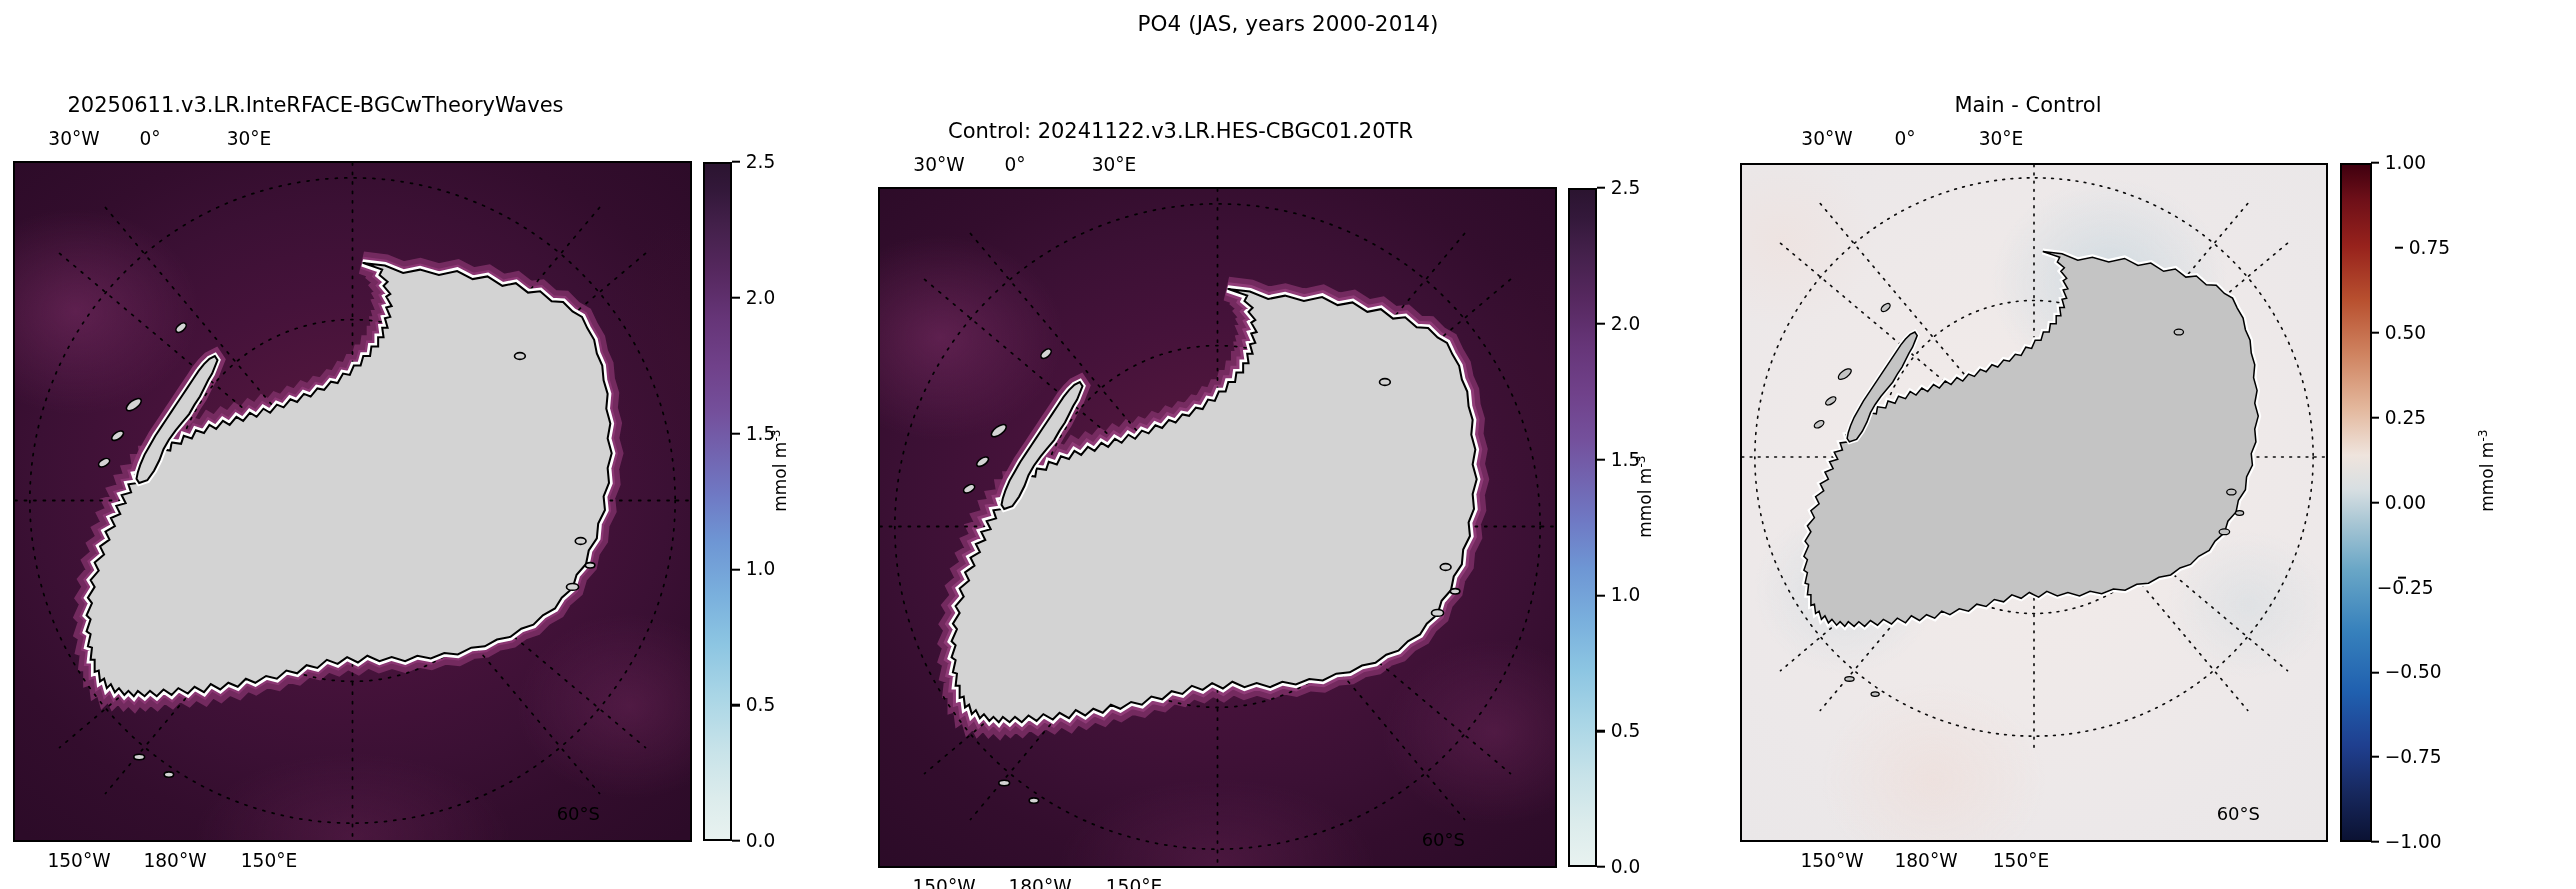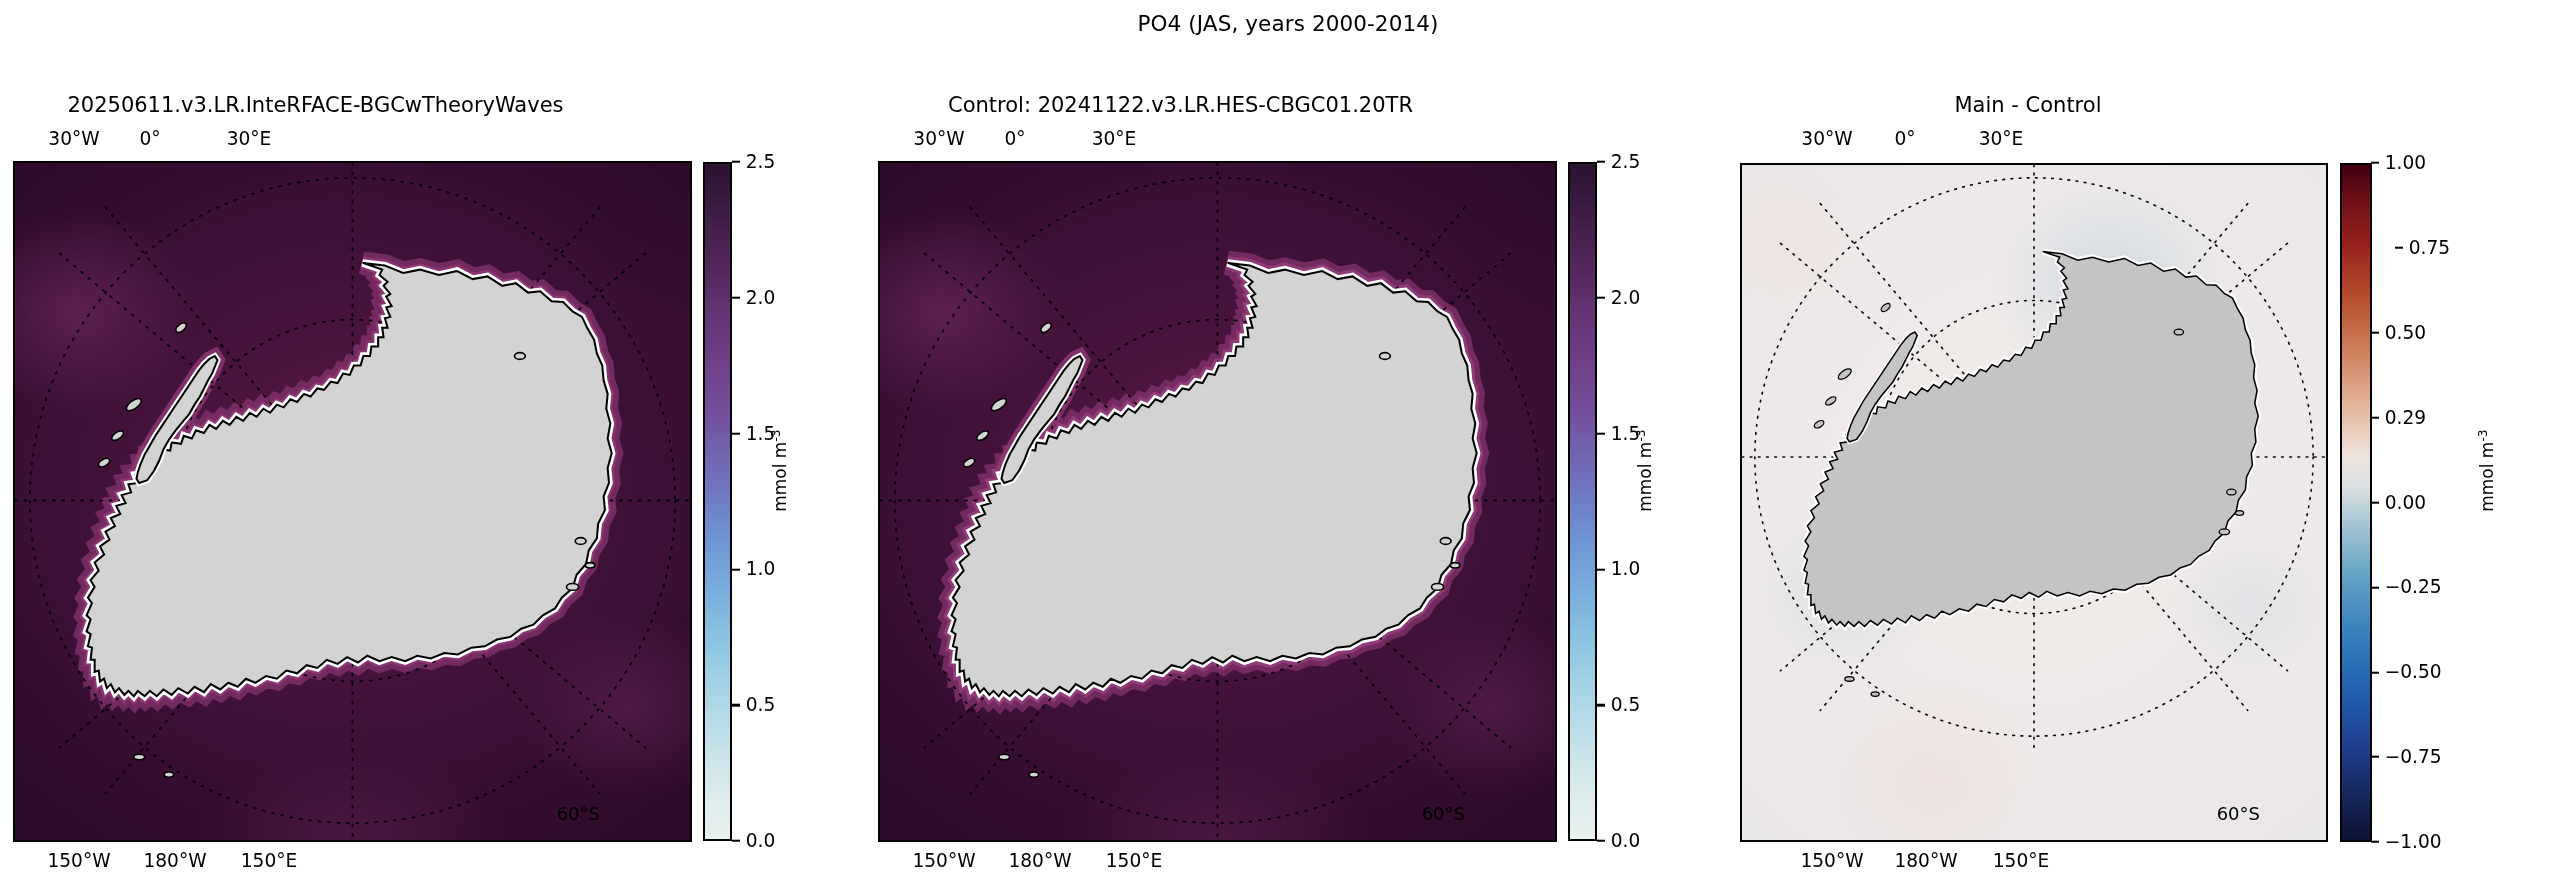--- a/index.html
+++ b/index.html
@@ -353,21 +353,21 @@
     <div class="cbar-tick" style="top:100%;">
       <span class="tick-line"></span>
       <span class="tick-text">0.0</span>
     </div>
   </div>
   <div class="cbar-axis-label" style="left:737px; top:459px;">
     <span>mmol m</span><sup>-3</sup>
   </div>
 </div>
 
-<div class="panel" style="left:865px; width:803px;">
+<div class="panel" style="left:865px; width:803px;margin-top:26px;">
 
   <div class="panel-title" style="left:0; width:631px;">Control: 20241122.v3.LR.HES-CBGC01.20TR</div>
 
   <div class="lon-label" style="left:74px; top:128px;">30°W</div>
   <div class="lon-label" style="left:150px; top:128px;">0°</div>
   <div class="lon-label" style="left:249px; top:128px;">30°E</div>
 
   <div class="axes" style="left:13px; top:161px; width:679px; height:681px;">
     <div class="axes-inner">
 
@@ -522,27 +522,27 @@
     <div class="cbar-tick" style="top:12.5%;margin-left:24px;">
       <span class="tick-line"></span>
       <span class="tick-text">0.75</span>
     </div>
     <div class="cbar-tick" style="top:25%;">
       <span class="tick-line"></span>
       <span class="tick-text">0.50</span>
     </div>
     <div class="cbar-tick" style="top:37.5%;">
       <span class="tick-line"></span>
-      <span class="tick-text">0.29</span>
+      <span class="tick-text">0.25</span>
     </div>
     <div class="cbar-tick" style="top:50%;">
       <span class="tick-line"></span>
       <span class="tick-text">0.00</span>
     </div>
-    <div class="cbar-tick" style="top:62.5%;">
+    <div class="cbar-tick" style="top:62.5%;flex-direction:column;">
       <span class="tick-line"></span>
       <span class="tick-text">−0.25</span>
     </div>
     <div class="cbar-tick" style="top:75%;">
       <span class="tick-line"></span>
       <span class="tick-text">−0.50</span>
     </div>
     <div class="cbar-tick" style="top:87.5%;">
       <span class="tick-line"></span>
       <span class="tick-text">−0.75</span>

